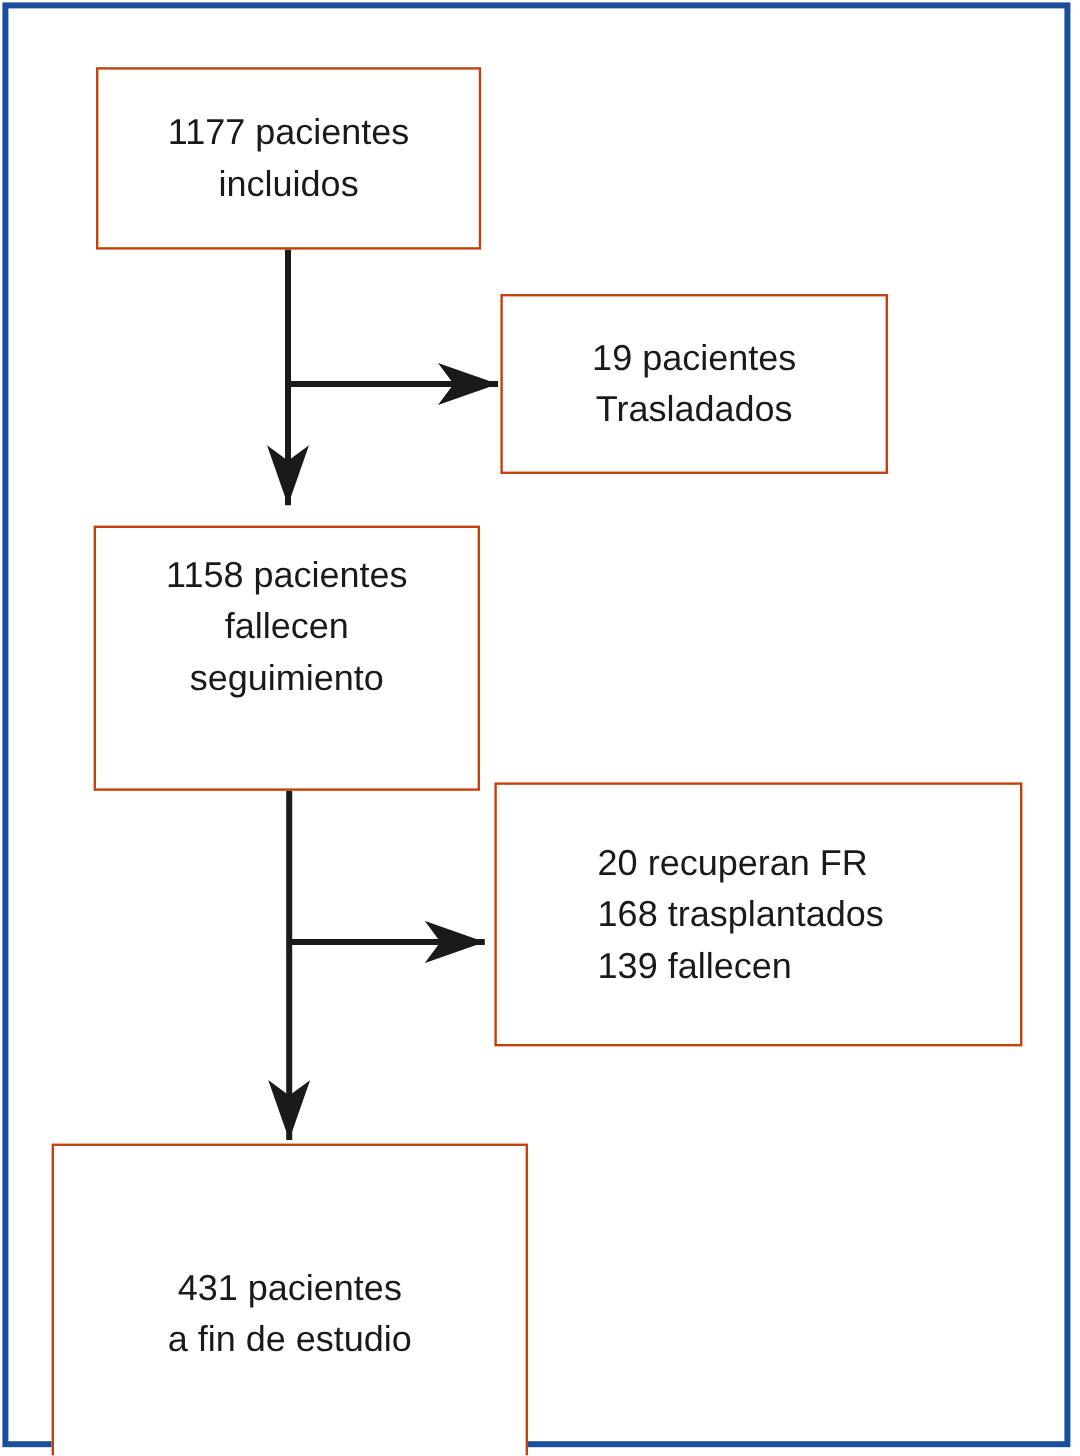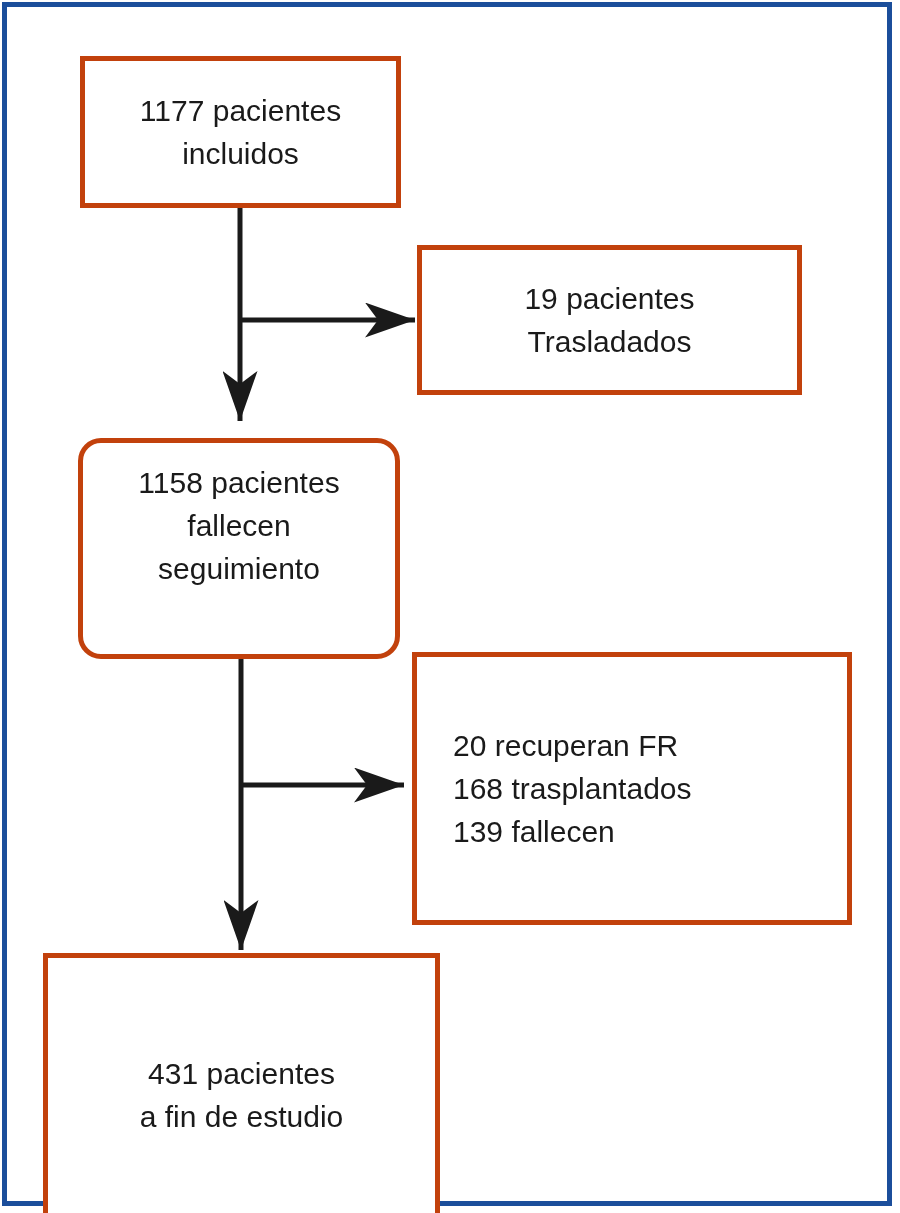--- a/index.html
+++ b/index.html
@@ -20,39 +20,39 @@
     left: 2px;
     top: 2px;
     width: 890px;
     height: 1204px;
     border: 5px solid #1b4e9b;
     box-sizing: border-box;
   }
   .node {
     position: absolute;
     box-sizing: border-box;
-    border: 5px solid #c2410c;
+    border: 2px solid #c2410c;
     background: #ffffff;
     display: flex;
     flex-direction: column;
     align-items: center;
     justify-content: center;
     color: #1a1a1a;
     font-size: 30px;
     line-height: 43px;
     text-align: center;
   }
   .node .line { display: block; white-space: nowrap; }
 
   #box-included    { left: 80px;  top: 56px;  width: 321px; height: 152px; }
-  #box-transferred { left: 417px; top: 245px; width: 385px; height: 150px; }
+  #box-transferred { left: 417px; top: 245px; width: 323px; height: 150px; }
   #box-completed   { left: 78px;  top: 438px; width: 322px; height: 221px;
-                     justify-content: flex-start; padding-top: 18px; border-radius: 23px; }
-  #box-outcomes    { left: 412px; top: 652px; width: 440px; height: 273px;
-                     align-items: flex-start; padding-left: 36px; text-align: left; }
+                     justify-content: flex-start; padding-top: 18px; }
+  #box-outcomes    { left: 412px; top: 652px; width: 440px; height: 220px;
+                     align-items: flex-start; padding-left: 84px; text-align: left; }
   #box-remaining   { left: 43px;  top: 953px; width: 397px; height: 284px; }
 
   .arrows {
     position: absolute;
     left: 0; top: 0;
     width: 900px;
     height: 1213px;
     pointer-events: none;
   }
 </style>

